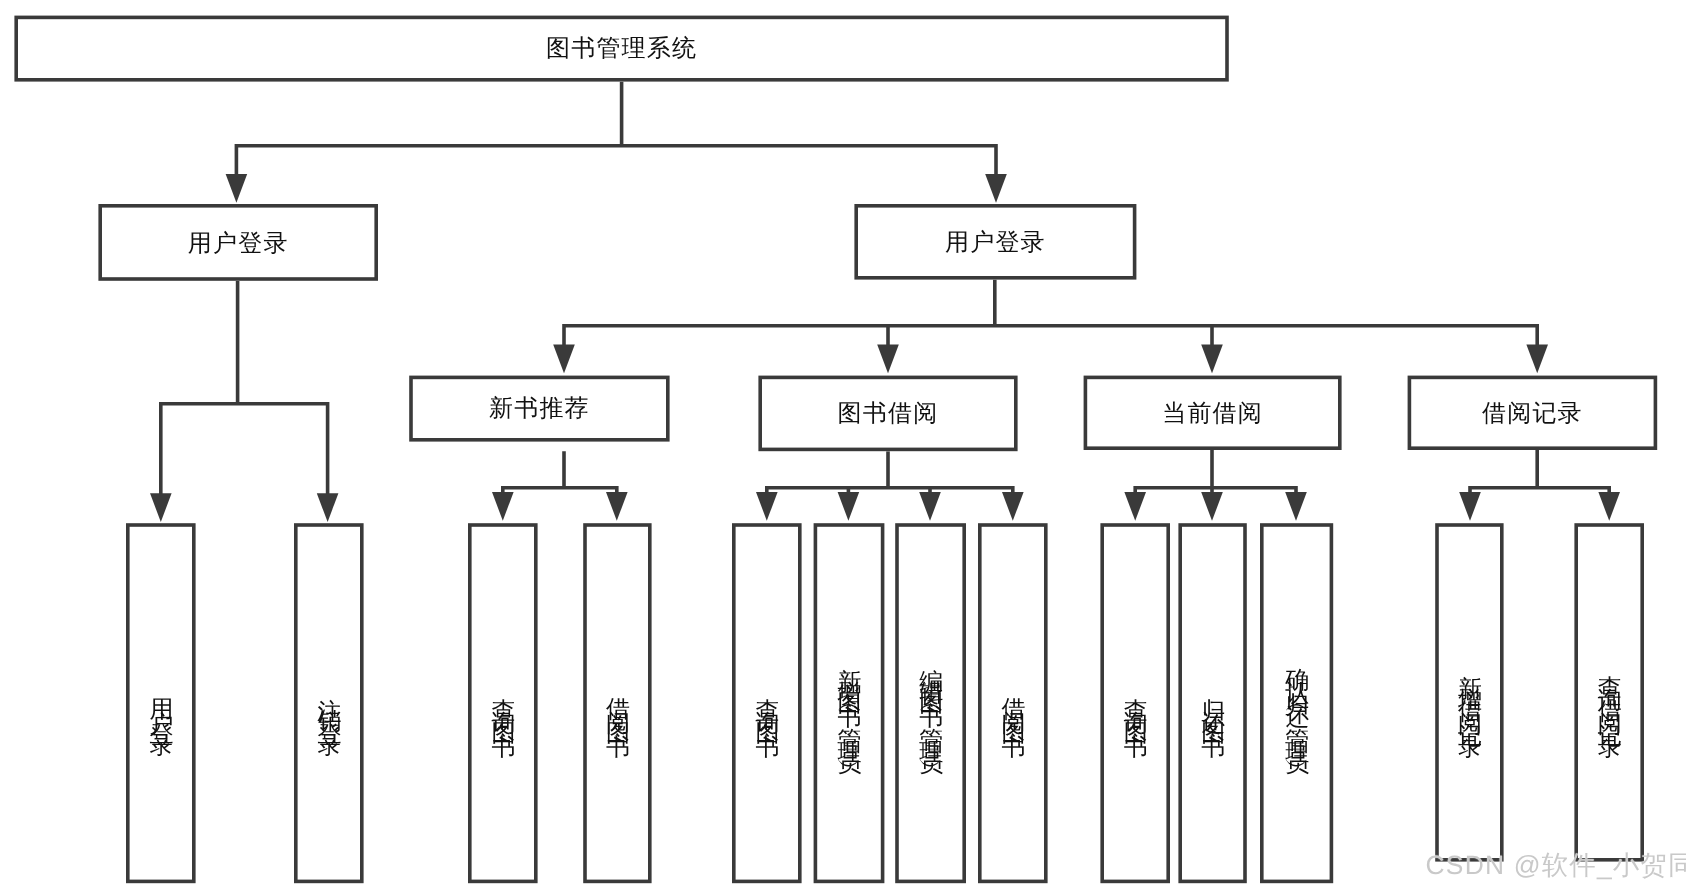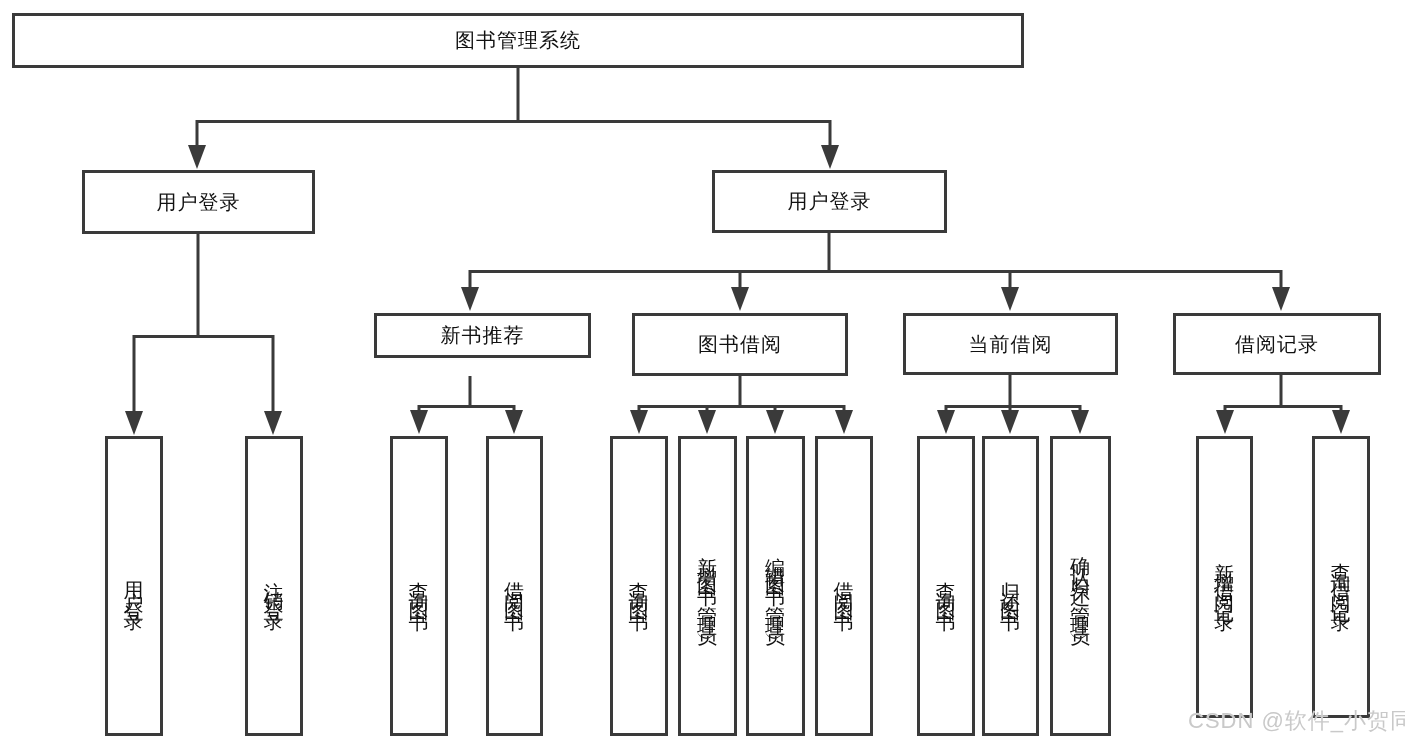--- a/index.html
+++ b/index.html
@@ -74,21 +74,21 @@
     <span>图书管理系统</span>
   </div>
 
   <div class="hbox" style="left:82px;top:170px;width:233px;height:64px;">
     <span>用户登录</span>
   </div>
   <div class="hbox" style="left:712px;top:170px;width:235px;height:63px;">
     <span>用户登录</span>
   </div>
 
-  <div class="hbox" style="left:374px;top:313px;width:217px;height:45px;">
+  <div class="hbox" style="left:341px;top:313px;width:217px;height:55px;">
     <span>新书推荐</span>
   </div>
   <div class="hbox" style="left:632px;top:313px;width:216px;height:63px;">
     <span>图书借阅</span>
   </div>
   <div class="hbox" style="left:903px;top:313px;width:215px;height:62px;">
     <span>当前借阅</span>
   </div>
   <div class="hbox" style="left:1173px;top:313px;width:208px;height:62px;">
     <span>借阅记录</span>

